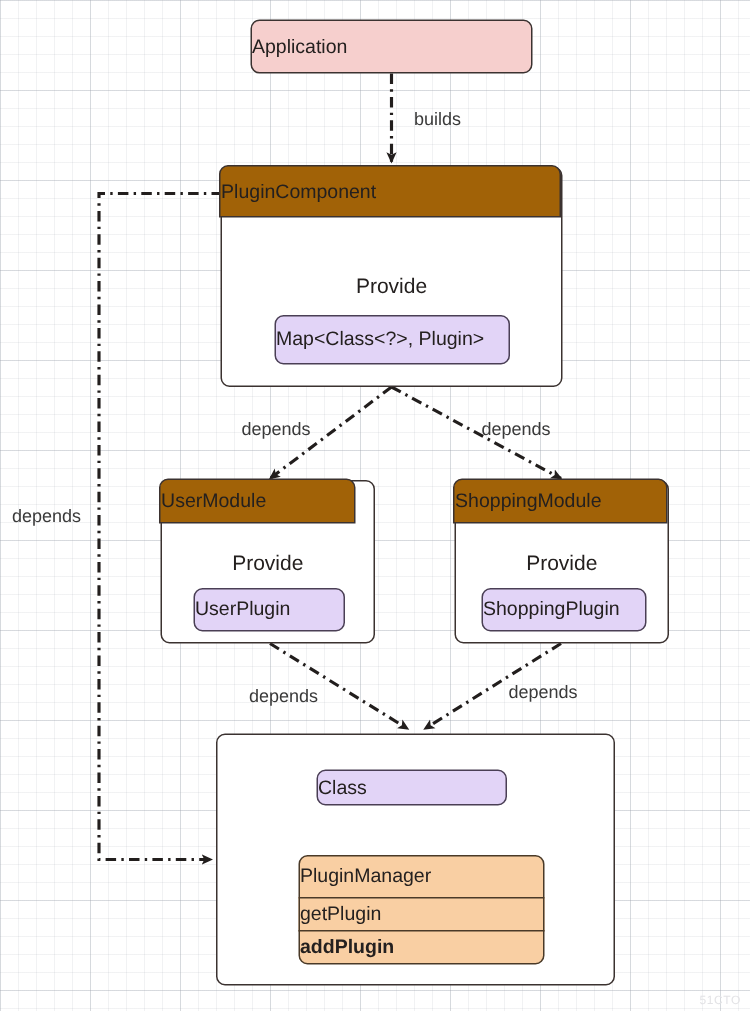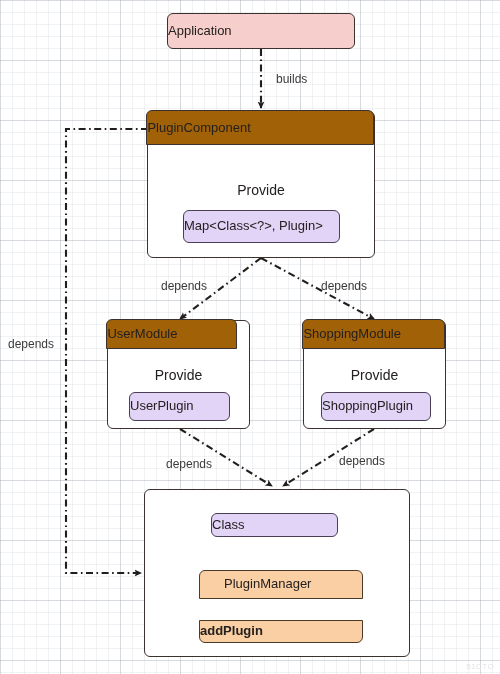--- a/index.html
+++ b/index.html
@@ -61,21 +61,21 @@
     text-align: center;
     font-size: 14px;
     color: #24201f;
   }
   .edge-label {
     position: absolute;
     font-size: 12px;
     color: #3a3a3a;
     white-space: nowrap;
   }
-  .stack-top    { border-radius: 6px 6px 0 0; border-bottom-width: 0.8px; padding-left: 24px; }
+  .stack-top    { border-radius: 6px 6px 0 0; border-bottom-width: 0.8px; }
   .stack-mid    { border-radius: 0; border-bottom-width: 0.8px; border-top-width: 0.8px; }
   .stack-bottom { border-radius: 0 0 6px 6px; border-top-width: 0.8px; font-weight: bold; }
   .watermark {
     position: absolute;
     right: 6px;
     bottom: 3px;
     font-size: 8px;
     color: #e3e3e6;
     letter-spacing: 0.4px;
     white-space: nowrap;
@@ -141,20 +141,23 @@
   </div>
 
   <div class="container" style="left:144px; top:489px; width:266px; height:168px;">
     <div class="node purple" style="left:66px; top:23px; width:127px; height:24px;">
       <span>Class</span>
     </div>
 
     <div class="node orange stack-top" style="left:54px; top:80px; width:164px; height:29px;">
       <span>PluginManager</span>
     </div>
+    <div class="node orange stack-mid" style="left:54px; top:108px; width:164px; height:23px;">
+      <span>getPlugin</span>
+    </div>
     <div class="node orange stack-bottom" style="left:54px; top:130px; width:164px; height:23px;">
       <span>addPlugin</span>
     </div>
   </div>
 
   <div class="edge-label" style="left:276px; top:72px;">builds</div>
 
   <div class="edge-label" style="left:161px; top:279px;">depends</div>
 
   <div class="edge-label" style="left:321px; top:279px;">depends</div>

